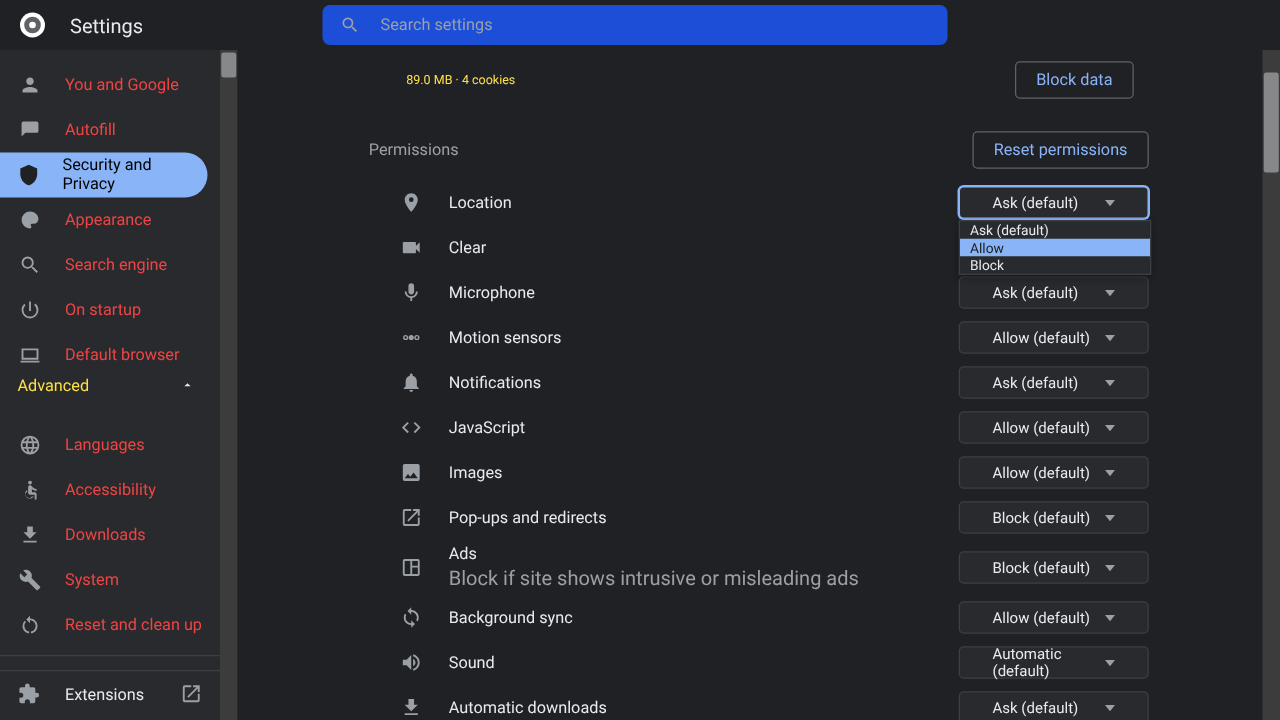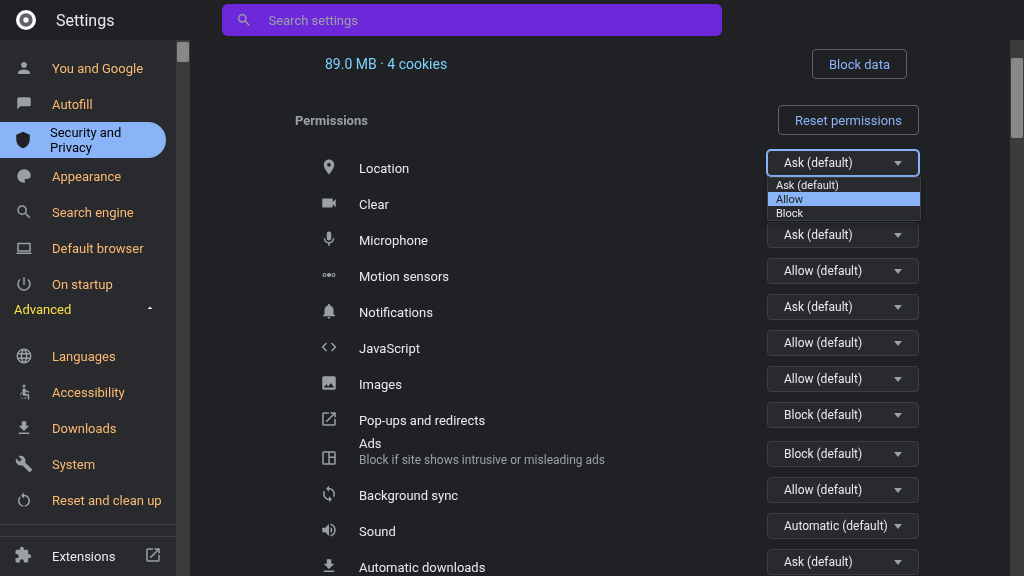--- a/index.html
+++ b/index.html
@@ -1,57 +1,57 @@
 <!DOCTYPE html>
 <html><head>
 <meta charset="utf-8">
 <style>
 *{margin:0;padding:0;box-sizing:border-box;font-family:Roboto,Arial,sans-serif;-webkit-font-smoothing:antialiased}
 html,body{width:1024px;height:576px;overflow:hidden;background:#202124;color:#e8eaed;font-size:13px}
 .top{height:40px;display:flex;align-items:center;padding:0 16px;background:#202124}
 .logo{width:20px;height:20px;border-radius:50%;background:#fff;display:flex;align-items:center;justify-content:center;margin-right:20px}
 .logo svg{width:16px;height:16px}
-.title{font-size:16px;font-weight:400;margin-right:48px}
-.search{flex:0 0 500px;height:32px;background:#6d28d9;border-radius:6px;display:flex;align-items:center;padding:0 14px;margin-left:60px}
+.title{font-size:16px;font-weight:400;margin-right:34px}
+.search{flex:0 0 500px;height:32px;background:#1d4ed8;border-radius:6px;display:flex;align-items:center;padding:0 14px;margin-left:110px}
 .search svg{fill:#9aa0a6;width:16px;height:16px;margin-right:16px}
 .search input{background:none;border:none;outline:none;color:#e8eaed;font-size:13px;flex:1}
 .search input::placeholder{color:#9aa0a6}
 .body{display:flex;height:536px}
 .sbwrap{width:190px;position:relative;background:#292a2d}
 .sctrack{position:absolute;top:0;right:0;width:14px;height:100%;background:#3c3c3d}
 .scthumb{position:absolute;left:1px;width:12px;background:#86888a;border-radius:2px}
 .sidebar{width:176px;height:100%;overflow:hidden;background:#292a2d;padding-top:10px}
-.navitem{height:36px;display:flex;align-items:center;padding:0 14px;cursor:pointer;color:#fdba74;font-size:13px}
+.navitem{height:36px;display:flex;align-items:center;padding:0 14px;cursor:pointer;color:#ef4444;font-size:13px}
 .navitem.active{background:#8ab4f8;color:#000000;border-radius:0 18px 18px 0;margin-right:10px}
 .navitem .ic{width:20px;display:flex;align-items:center;justify-content:center;margin-right:18px}
 .navitem svg{width:18px;height:18px;fill:#9aa0a6}
 .navitem.active svg{fill:#202124}
 .advhdr{height:36px;display:flex;align-items:flex-start;padding:0 14px;font-size:13px;color:#fde047;cursor:pointer}
 .advhdr .chv{margin-left:auto;margin-right:6px}
 .sep{height:1px;background:#3c4043;margin:6px 0}
 .ext{position:absolute;bottom:0;left:0;right:14px;height:40px;border-top:1px solid #3c4043;display:flex;align-items:center;padding:0 14px;background:#292a2d}
 .ext .ic{width:20px;margin-right:18px}
 .ext svg{width:18px;height:18px;fill:#9aa0a6}
 .ext .open{margin-left:auto}
 .mainwrap{flex:1;position:relative;background:#202124}
 .main{margin:0 auto;width:638px;height:536px;overflow:hidden;padding:0 3px}
 .msc{position:absolute;top:0;right:0;width:14px;height:100%;background:#3c3c3d}
 .usage{height:48px;display:flex;align-items:center;padding:0 16px;border-bottom:0}
-.usage .txt{font-size:14px;color:#7dd3fc;margin-left:18px}
+.usage .txt{font-size:10px;color:#fde047;margin-left:18px}
 .usage .btn{margin-left:auto}
 .obtn{height:30px;padding:0 16px;border:1px solid #5f6368;border-radius:4px;background:none;color:#8ab4f8;font-size:13px;cursor:pointer;display:flex;align-items:center}
 .permhdr{height:48px;display:flex;align-items:center;padding:0 4px;margin-top:8px}
-.permhdr .lbl{font-size:13px;color:#9aa0a6;font-weight:700}
+.permhdr .lbl{font-size:13px;color:#9aa0a6;font-weight:400}
 .permhdr .btn{margin-left:auto}
-.prow{min-height:36px;display:flex;align-items:flex-end;padding:4px 4px 4px 28px}
+.prow{min-height:36px;display:flex;align-items:center;padding:4px 4px 4px 28px}
 .prow .pic{width:20px;display:flex;align-items:center;justify-content:center;margin-right:20px}
 .prow .pic svg{width:18px;height:18px;fill:#9aa0a6}
 .prow .plbl{font-size:13px;color:#e8eaed}
-.prow .psub{font-size:12px;color:#9aa0a6;margin-top:2px}
-.prow .sel{margin-left:auto;width:152px;height:26px;background:#292a2d;border:1px solid #3c4043;border-radius:4px;display:flex;align-items:center;padding:0 16px;cursor:pointer;position:relative}
+.prow .psub{font-size:16px;color:#9aa0a6;margin-top:2px}
+.prow .sel{margin-left:auto;width:152px;height:26px;background:#292a2d;border:1px solid #3c4043;border-radius:4px;display:flex;align-items:center;padding:0 26px;cursor:pointer;position:relative}
 .prow .sel.focus{border-color:#8ab4f8;box-shadow:0 0 0 1px #8ab4f8}
 .prow .sel .sv{font-size:12px;color:#e8eaed}
 .prow .sel .ar{margin-left:auto;width:0;height:0;border-left:4px solid transparent;border-right:4px solid transparent;border-top:5px solid #9aa0a6}
 .dropdown{position:absolute;top:26px;left:-1px;width:154px;background:#292a2d;border:1px solid #3c4043;z-index:10;box-shadow:0 2px 6px rgba(0,0,0,.4)}
 .dropdown .opt{height:14px;padding:0 8px;display:flex;align-items:center;font-size:11px;color:#e8eaed;cursor:pointer}
 .dropdown .opt.hl{background:#8ab4f8;color:#202124}
 </style>
 </head>
 <body>
 
@@ -117,33 +117,33 @@
           <span class="ic">
             <svg viewBox="0 0 24 24">
               <path d="M15.5 14h-.79l-.28-.27A6.471 6.471 0 0016 9.5 6.5 6.5 0 109.5 16c1.61 0 3.09-.59 4.23-1.57l.27.28v.79l5 4.99L20.49 19l-4.99-5zm-6 0C7.01 14 5 11.99 5 9.5S7.01 5 9.5 5 14 7.01 14 9.5 11.99 14 9.5 14z"></path>
             </svg>
           </span>
           <span>Search engine</span>
         </div>
         <div class="navitem">
           <span class="ic">
             <svg viewBox="0 0 24 24">
+              <path d="M13 3h-2v10h2V3zm4.83 2.17l-1.42 1.42A6.92 6.92 0 0119 12a7 7 0 01-14 0c0-2.05.88-3.9 2.29-5.19L5.87 5.39A8.95 8.95 0 003 12a9 9 0 0018 0c0-2.74-1.23-5.18-3.17-6.83z"></path>
+            </svg>
+          </span>
+          <span>On startup</span>
+        </div>
+        <div class="navitem">
+          <span class="ic">
+            <svg viewBox="0 0 24 24">
               <path d="M4 6h16v10H4z" fill="none" stroke="#9aa0a6" stroke-width="2"></path>
               <path d="M2 18h20v2H2z"></path>
             </svg>
           </span>
           <span>Default browser</span>
-        </div>
-        <div class="navitem">
-          <span class="ic">
-            <svg viewBox="0 0 24 24">
-              <path d="M13 3h-2v10h2V3zm4.83 2.17l-1.42 1.42A6.92 6.92 0 0119 12a7 7 0 01-14 0c0-2.05.88-3.9 2.29-5.19L5.87 5.39A8.95 8.95 0 003 12a9 9 0 0018 0c0-2.74-1.23-5.18-3.17-6.83z"></path>
-            </svg>
-          </span>
-          <span>On startup</span>
         </div>
         <div class="advhdr">
           <span>Advanced</span>
           <span class="chv"><svg width="12" height="12" viewBox="0 0 24 24" fill="#e8eaed">
               <path d="M7 14l5-5 5 5z"></path>
             </svg></span>
         </div>
         <div class="navitem">
           <span class="ic">
             <svg viewBox="0 0 24 24">

